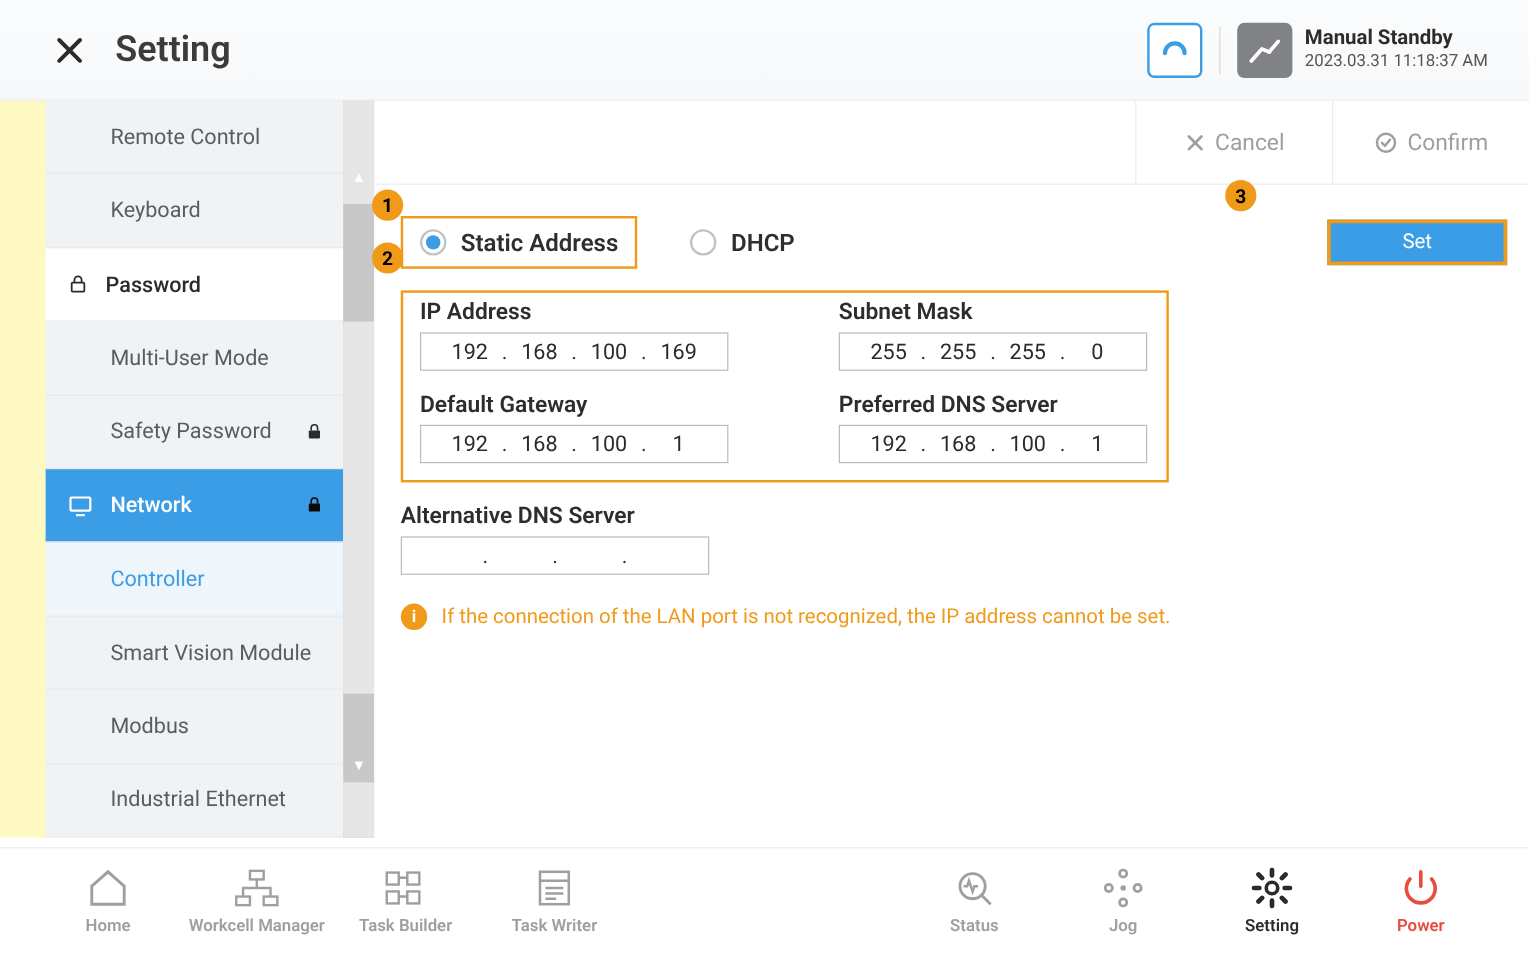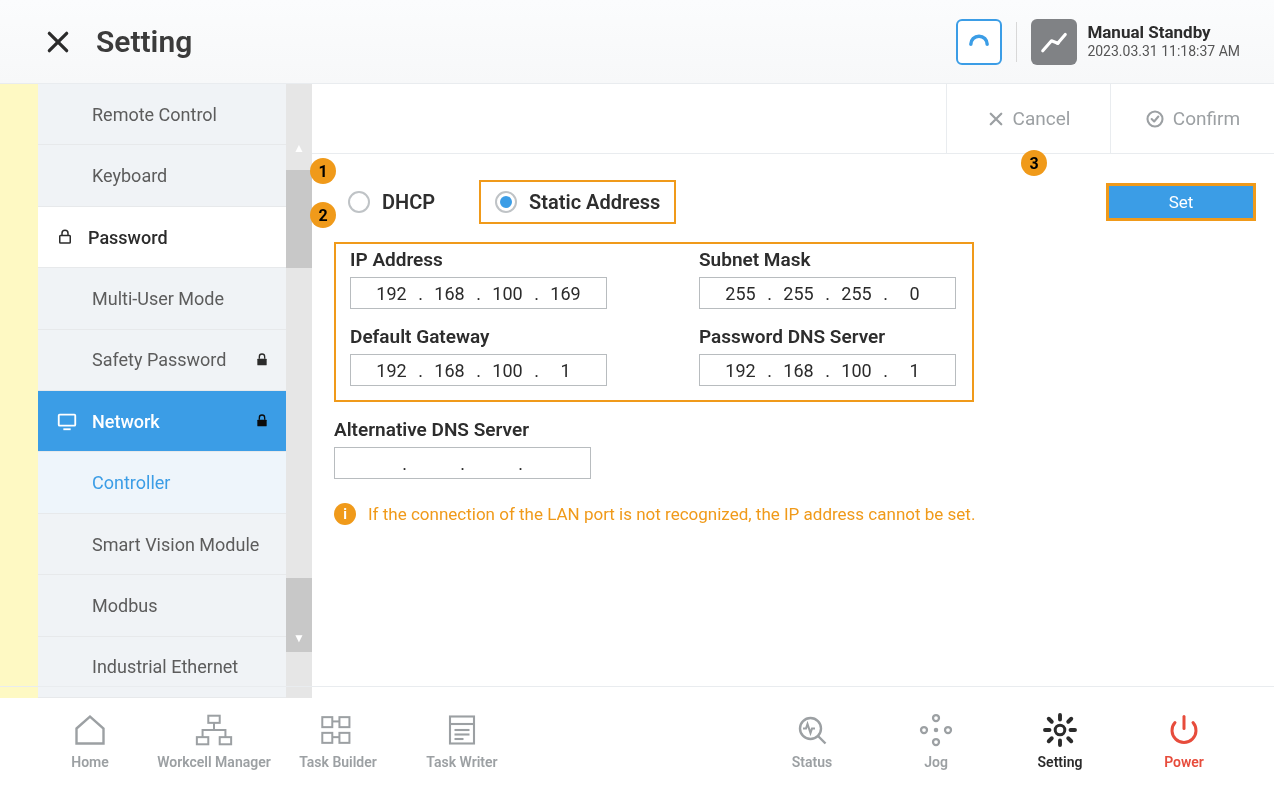--- a/index.html
+++ b/index.html
@@ -55,21 +55,21 @@
 .ip-input span.dot { width:10px; text-align:center; }
 
 .alt-field { margin-top:16px; max-width:300px; }
 .info-row { display:flex; align-items:center; gap:12px; margin-top:24px; }
 .info-badge { width:22px; height:22px; border-radius:50%; background:#f09a1a; color:#fff; font-weight:700; font-size:14px; display:flex; align-items:center; justify-content:center; }
 .info-text { color:#f09a1a; font-size:17px; }
 
 .callout { position:absolute; width:26px; height:26px; border-radius:50%; background:#f09a1a; color:#000; font-weight:700; font-size:16px; display:flex; align-items:center; justify-content:center; z-index:5; }
 
 
-.bottomnav { position:absolute; bottom:0; left:0; right:0; height:108px; border-top:1px solid #e9ecef; display:flex; align-items:center; padding:0 28px; }
+.bottomnav { position:absolute; bottom:0; left:0; right:0; height:88px; border-top:1px solid #e9ecef; display:flex; align-items:center; padding:0 28px; }
 .bn-item { width:124px; display:flex; flex-direction:column; align-items:center; gap:6px; color:#9ca0a3; font-size:14px; font-weight:600; cursor:pointer; }
 .bn-item.active { color:#2b2b2b; }
 .bn-item.power { color:#e74c3c; }
 .bn-right { margin-left:auto; display:flex; }
 
 svg { display:block; }
 </style>
 </head>
 <body>
 
@@ -187,30 +187,30 @@
         <span>Confirm</span>
       </div>
     </div>
 
     <div class="content">
       <div class="callout" style="top:4px; left:-2px">1</div>
       <div class="callout" style="top:48px; left:-2px">2</div>
       <div class="callout" style="top:-4px; left:709px">3</div>
 
       <div class="radio-row">
-        <div class="radio-box">
-          <span class="radio-outer"></span>
-          <span class="radio-label">DHCP</span>
-        </div>
         <div class="radio-box hl">
           <span class="radio-outer">
               <span class="dot"></span>
             </span>
           <span class="radio-label">Static Address</span>
         </div>
+        <div class="radio-box">
+          <span class="radio-outer"></span>
+          <span class="radio-label">DHCP</span>
+        </div>
         <div class="set-btn">Set</div>
       </div>
 
       <div class="fields-hl">
         <div class="field">
           <span class="field-label">IP Address</span>
           <div class="ip-input">
             <span class="oct">192</span>
               <span class="dot">.</span>
             <span class="oct">168</span>
@@ -238,21 +238,21 @@
             <span class="oct">192</span>
               <span class="dot">.</span>
             <span class="oct">168</span>
               <span class="dot">.</span>
             <span class="oct">100</span>
               <span class="dot">.</span>
             <span class="oct">1</span>
           </div>
         </div>
         <div class="field">
-          <span class="field-label">Password DNS Server</span>
+          <span class="field-label">Preferred DNS Server</span>
           <div class="ip-input">
             <span class="oct">192</span>
               <span class="dot">.</span>
             <span class="oct">168</span>
               <span class="dot">.</span>
             <span class="oct">100</span>
               <span class="dot">.</span>
             <span class="oct">1</span>
           </div>
         </div>

